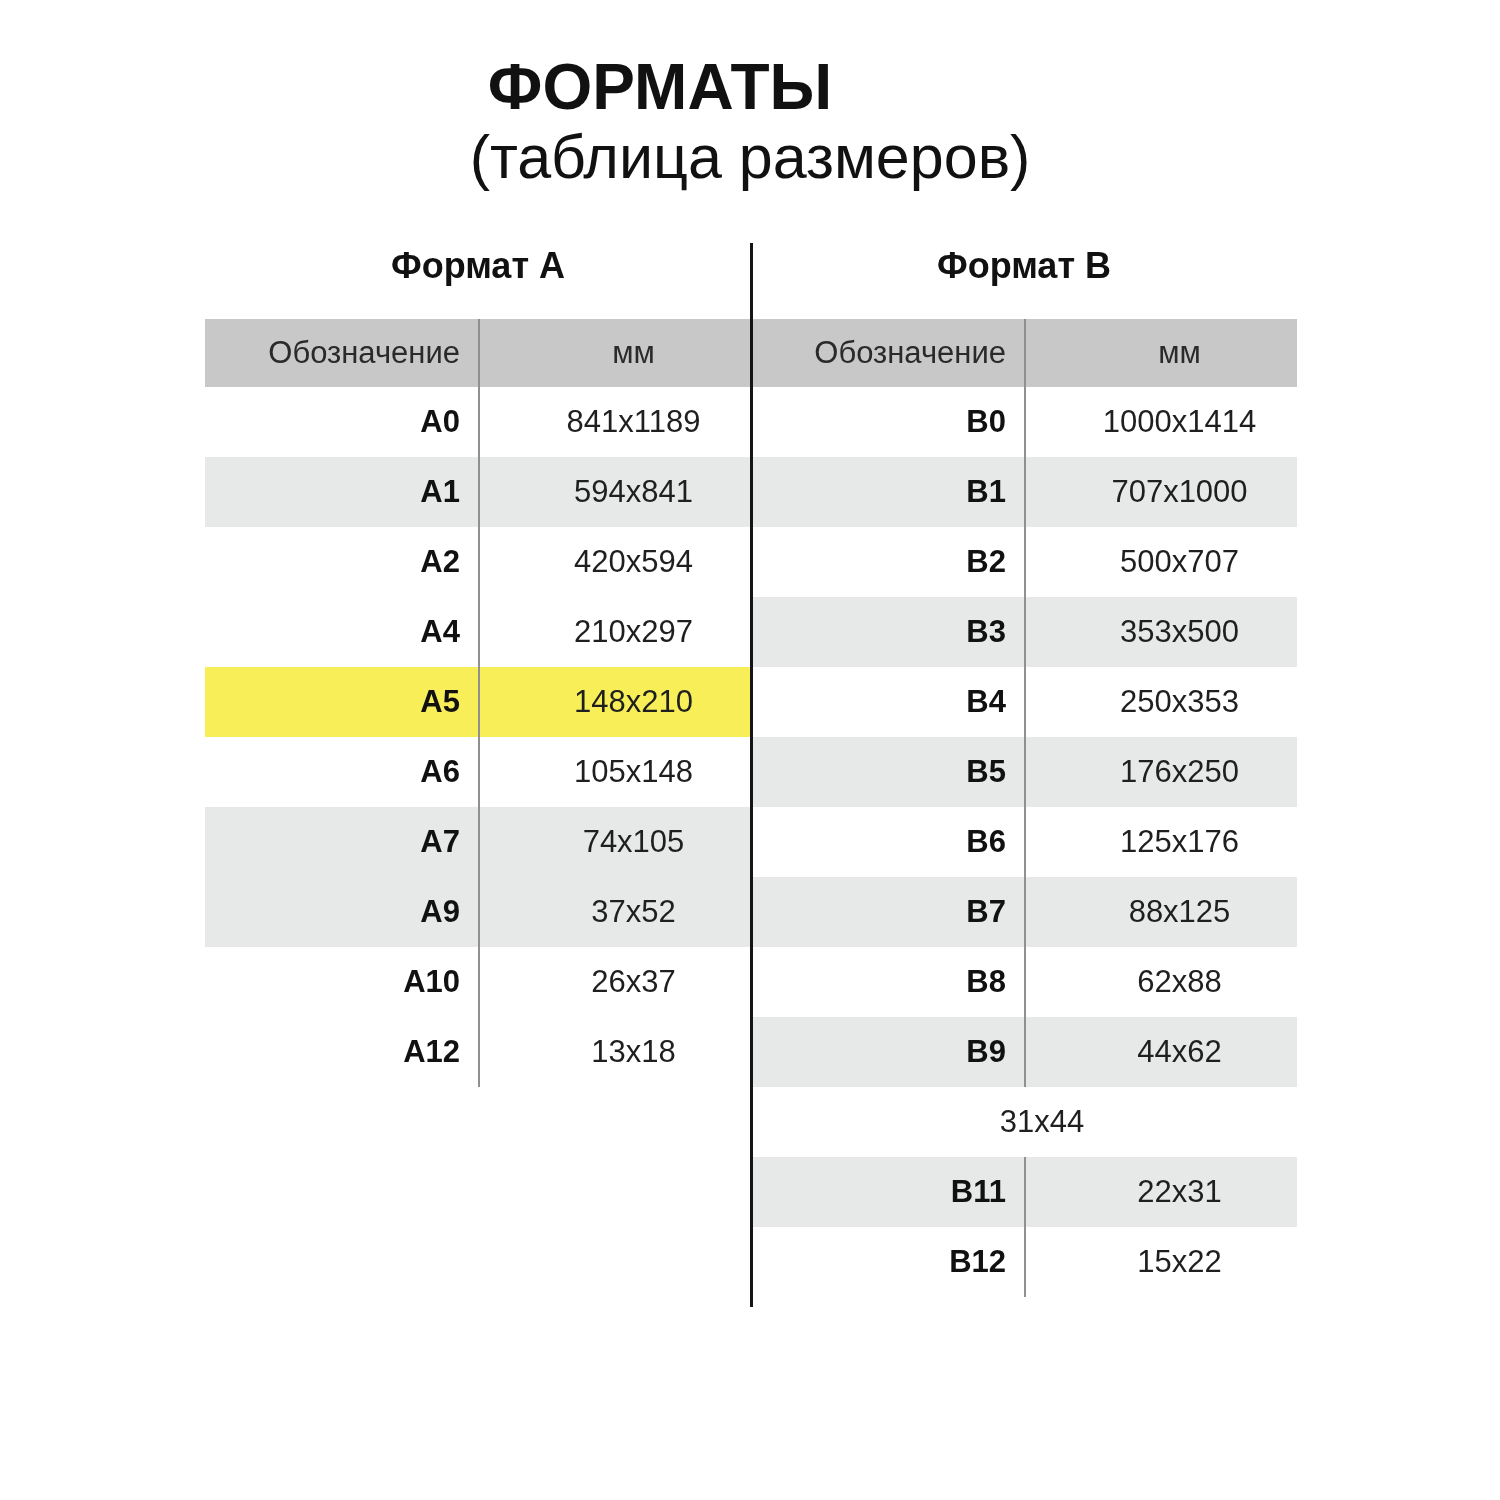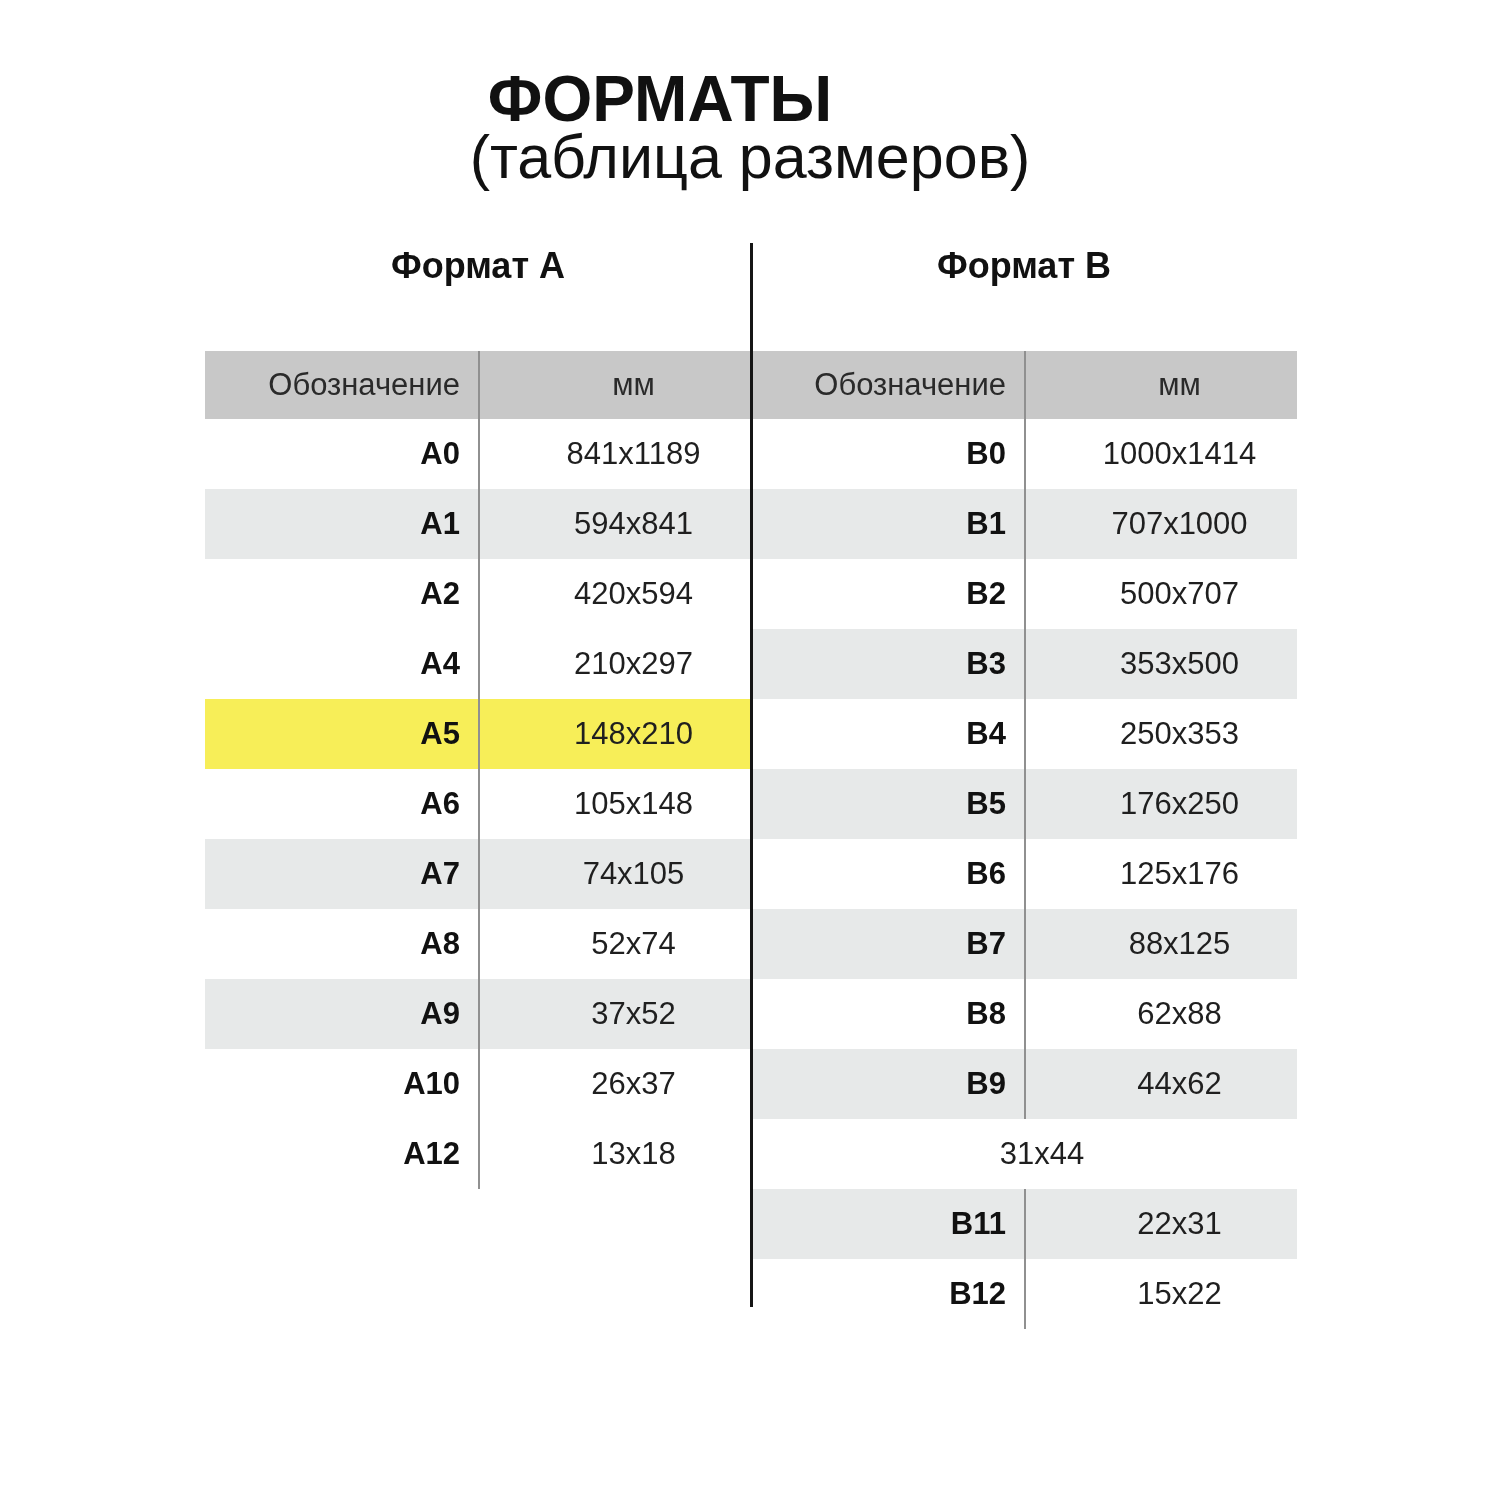--- a/index.html
+++ b/index.html
@@ -2,32 +2,32 @@
 <html style="--header-bg: #c8c8c8; --alt-bg: #e7e9e9; --hl-bg: #f7ee58; --div-black: #151515; --div-gray: #909090; --text: #1f1f1f;"><head>
 <meta charset="utf-8">
 <style>
   html, body { margin:0; padding:0; }
   body {
     width:1500px; height:1500px; position:relative; overflow:hidden;
     background:#ffffff; color:var(--text,#1f1f1f);
     font-family:"Liberation Sans","DejaVu Sans",sans-serif;
   }
   .main-title {
-    position:absolute; top:64px; left:0; width:1320px; text-align:center;
+    position:absolute; top:52px; left:0; width:1320px; text-align:center;
     font-size:64px; font-weight:700; color:#111; line-height:1.1;
   }
   .main-subtitle {
     position:absolute; top:124px; left:0; width:1500px; text-align:center;
     font-size:61px; font-weight:400; color:#111; line-height:1.1;
   }
   .tables-wrap { position:absolute; left:205px; top:245px; width:1092px; }
   .fmt-titles { display:flex; height:74px; }
   .fmt-title { width:546px; text-align:center; font-size:36px; font-weight:700; color:#111; }
   .t-grid { display:flex; }
-  .size-table { width:546px;margin-top:32px; }
+  .size-table { width:546px; }
   .thead {
     height:68px; background:var(--header-bg,#c8c8c8);
     display:flex; align-items:center; font-size:31px; color:#2a2a2a;
   }
   .trow { height:70px; display:flex; align-items:center; font-size:31px; background:#ffffff; }
   .trow.alt { background:var(--alt-bg,#e7e9e9); }
   .trow.hl  { background:var(--hl-bg,#f7ee58); }
   .c1 {
     width:275px; box-sizing:border-box; padding-right:18px; text-align:right;
     height:100%; display:flex; align-items:center; justify-content:flex-end;
@@ -80,24 +80,20 @@
             <div class="c1 lbl">A5</div>
             <div class="c2 val">148x210</div>
           </div>
           <div class="trow">
             <div class="c1 lbl">A6</div>
             <div class="c2 val">105x148</div>
           </div>
           <div class="trow alt">
             <div class="c1 lbl">A7</div>
             <div class="c2 val">74x105</div>
-          </div>
-          <div class="trow">
-            <div class="c1 lbl">A8</div>
-            <div class="c2 val">52x74</div>
           </div>
           <div class="trow alt">
             <div class="c1 lbl">A9</div>
             <div class="c2 val">37x52</div>
           </div>
           <div class="trow">
             <div class="c1 lbl">A10</div>
             <div class="c2 val">26x37</div>
           </div>
           <div class="trow">

